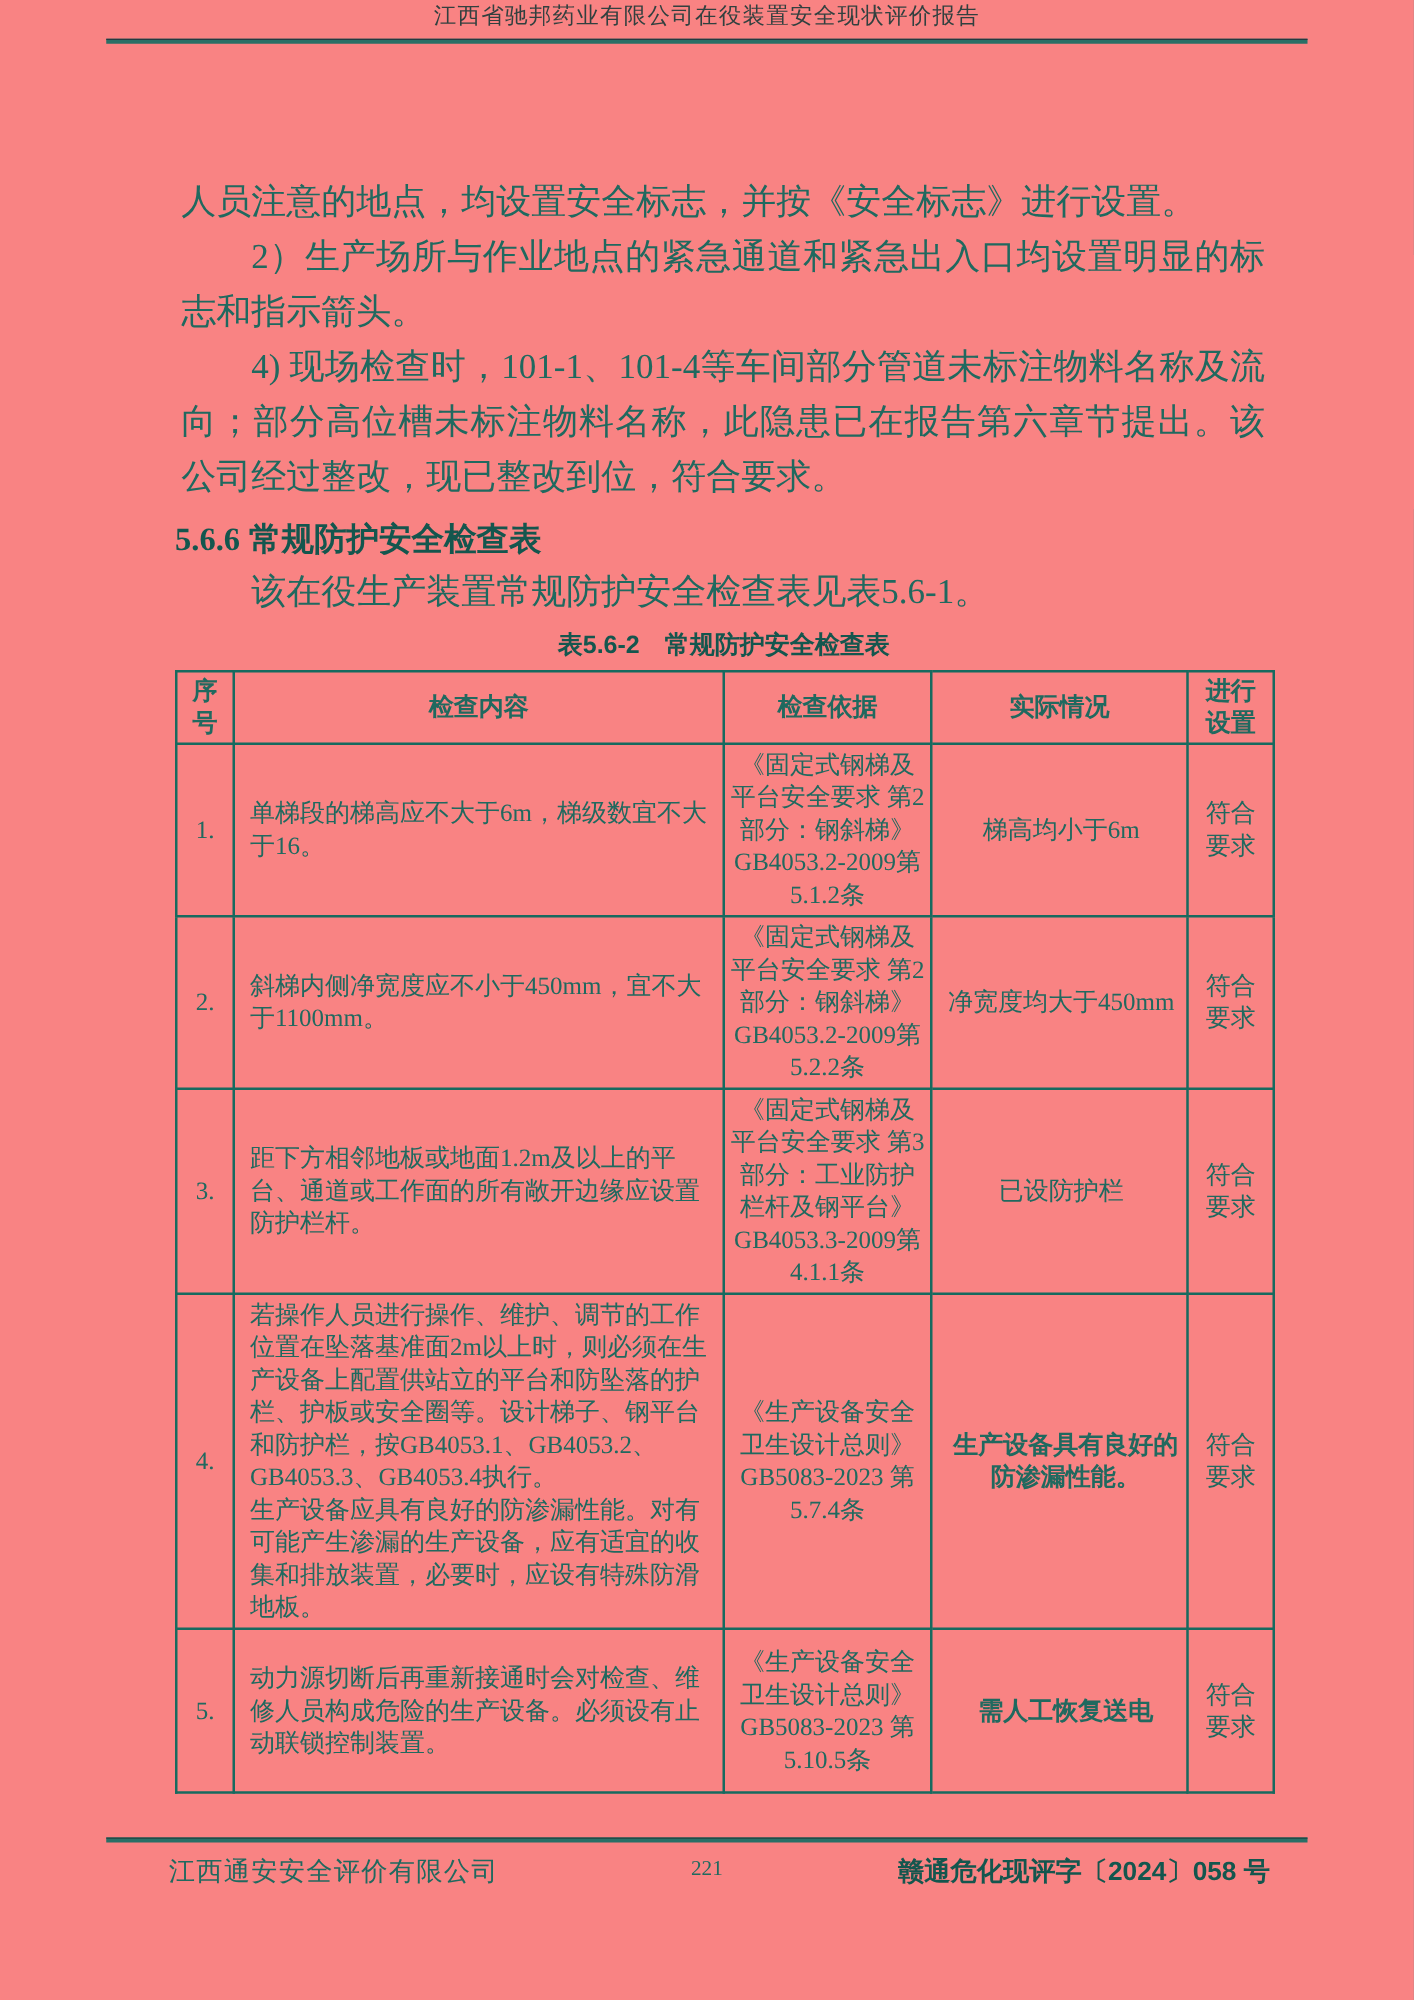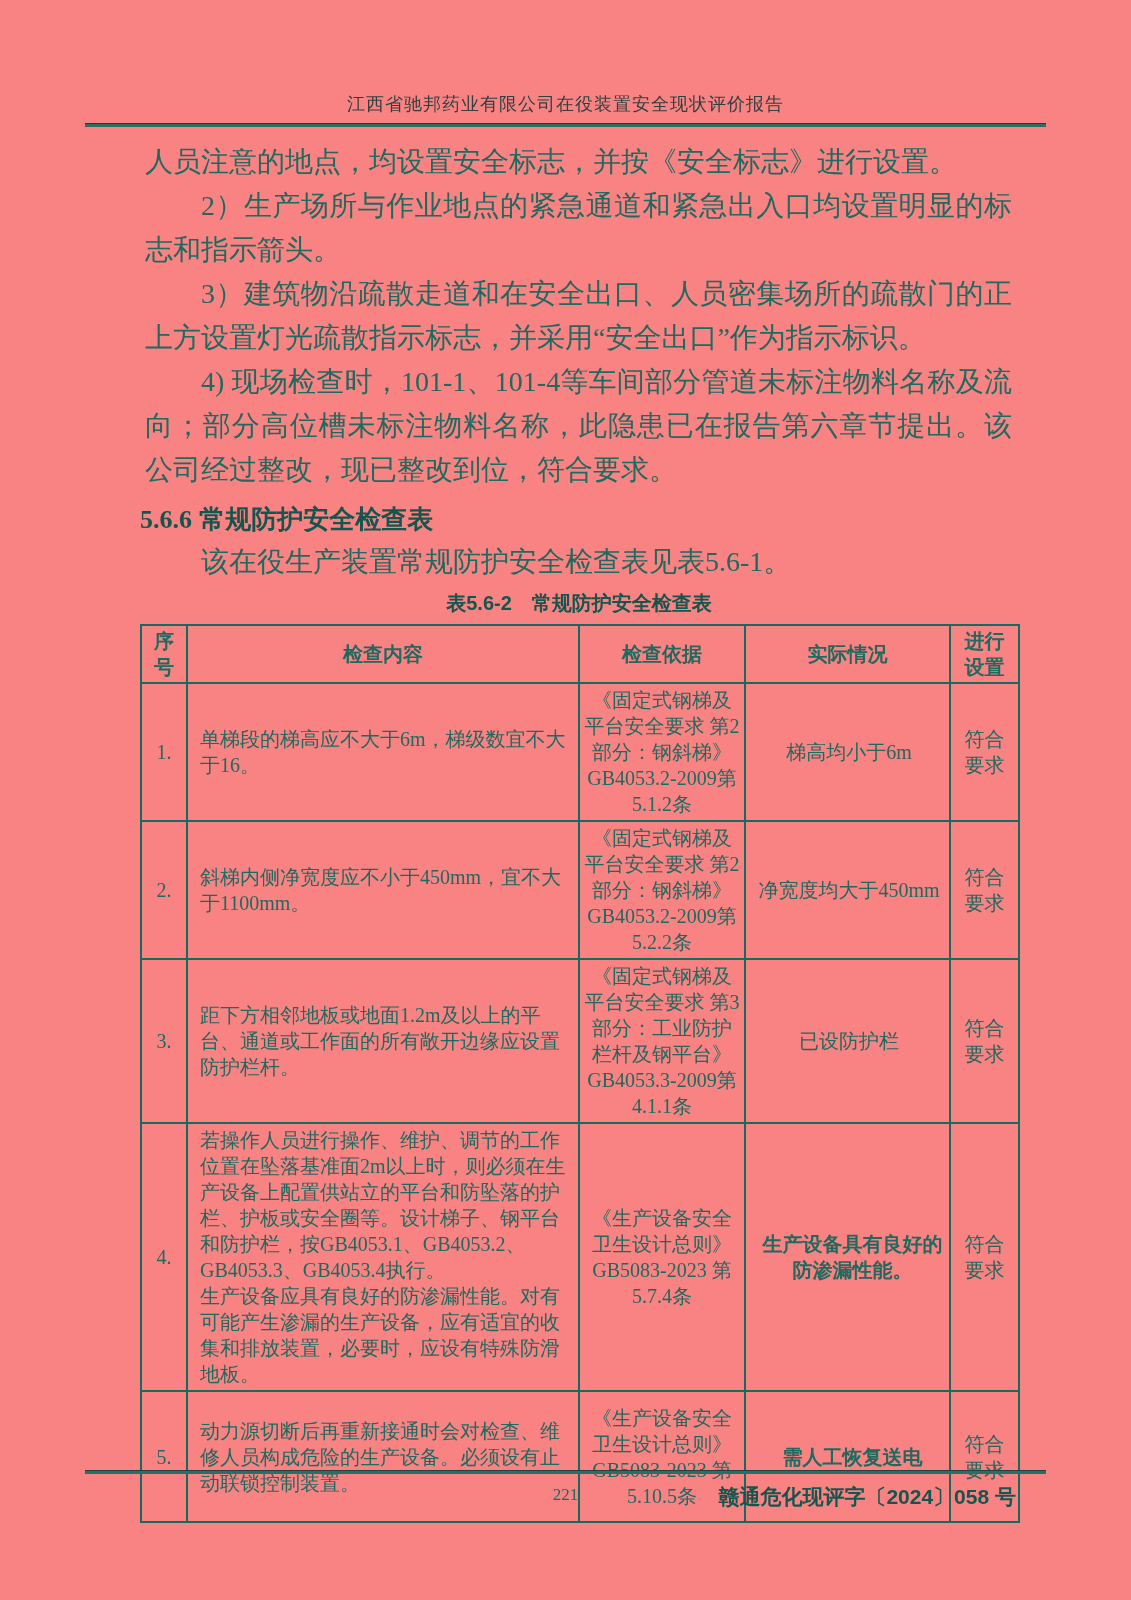--- a/index.html
+++ b/index.html
@@ -16,21 +16,20 @@
     width:1131px;height:1600px;
     margin:0 auto;
     background:var(--page-bg);
     overflow:hidden;
     font-family:"Liberation Serif","DejaVu Serif",serif;
     color:var(--ink);
   }
   
   .header{position:absolute;top:0;left:85px;right:85px;}
   .header-title{
-    padding-top:92px;
     text-align:center;
     font-size:18px;
     letter-spacing:1px;
     color:var(--title-ink);
   }
   .header-rule{
     margin-top:7px;height:3px;
     background:#2a6f66;
     border-top:1px solid #243a40;
   }
@@ -129,21 +128,20 @@
 <div class="page">
 
   <div class="header">
     <div class="header-title">江西省驰邦药业有限公司在役装置安全现状评价报告</div>
     <div class="header-rule"></div>
   </div>
 
   <div class="content">
     <p class="para no-indent">人员注意的地点，均设置安全标志，并按《安全标志》进行设置。</p>
     <p class="para">2）生产场所与作业地点的紧急通道和紧急出入口均设置明显的标志和指示箭头。</p>
-    <p class="para">3）建筑物沿疏散走道和在安全出口、人员密集场所的疏散门的正上方设置灯光疏散指示标志，并采用“安全出口”作为指示标识。</p>
     <p class="para">4) 现场检查时，101-1、101-4等车间部分管道未标注物料名称及流向；部分高位槽未标注物料名称，此隐患已在报告第六章节提出。该公司经过整改，现已整改到位，符合要求。</p>
 
     <h3 class="section-heading"><span class="sec-num">5.6.6</span> <span>常规防护安全检查表</span></h3>
 
     <p class="para intro">该在役生产装置常规防护安全检查表见表5.6-1。</p>
 
     <div class="table-caption">表5.6-2　常规防护安全检查表</div>
 
     <table>
       <colgroup>
@@ -199,18 +197,19 @@
           <td class="cell-situation">需人工恢复送电</td>
           <td class="cell-result">符合要求</td>
         </tr>
       </tbody>
     </table>
   </div>
 
   <div class="footer">
     <div class="footer-rule"></div>
     <div class="footer-row">
+      <span class="footer-company">江西通安安全评价有限公司</span>
       <span class="footer-page">221</span>
       <span class="footer-doc">赣通危化现评字〔2024〕058 号</span>
     </div>
   </div>
 
 </div>
 
 </body></html>

